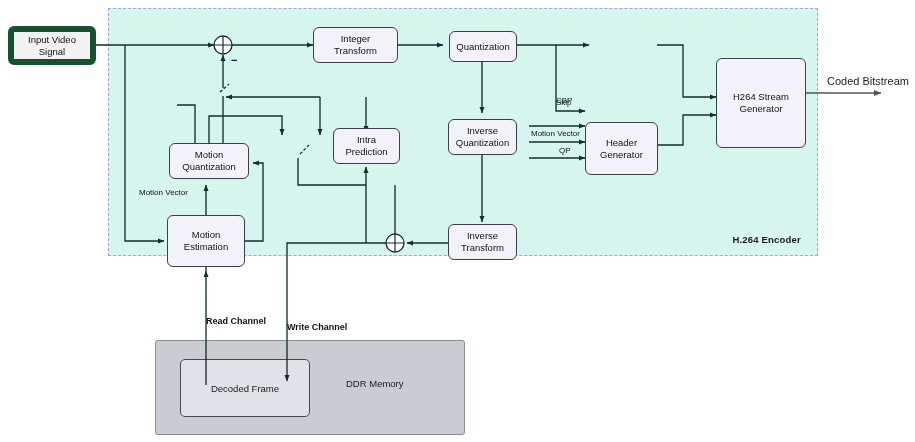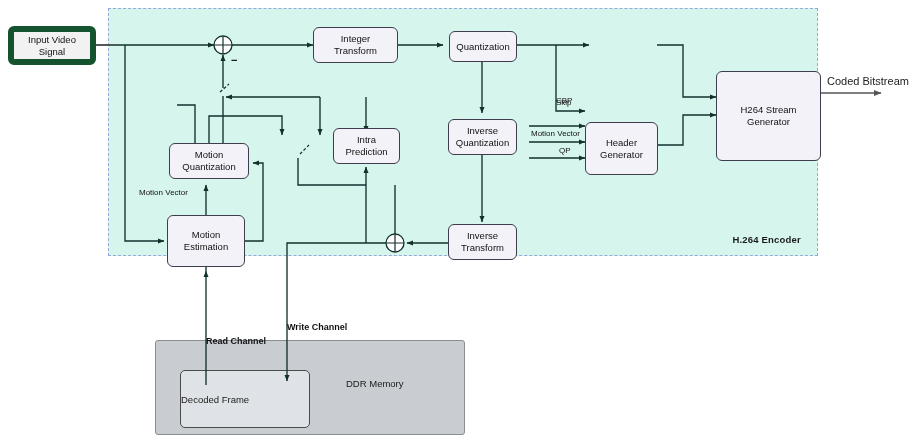--- a/index.html
+++ b/index.html
@@ -37,26 +37,26 @@
   }
   .ddr-label{
     position:absolute;
     left:170px;top:37px;
     font-size:9.5px;color:#1a1a1a;
     white-space:nowrap;
     padding-left:20px;
   }
   .decoded-frame{
     position:absolute;
-    left:24px;top:29px;width:130px;height:58px;
+    left:24px;top:18px;width:130px;height:58px;
     background:#dfe2e6;
     border:1px solid #4a4a4a;
     border-radius:5px;
     box-sizing:border-box;
-    display:flex;align-items:center;
+    display:flex;align-items:center;justify-content:center;
     font-size:9.5px;color:#1a1a1a;
   }
 
   .node{
     position:absolute;
     background:#f4f2f9;
     border:1px solid #3d3d4d;
     border-radius:6px;
     box-sizing:border-box;
     display:flex;align-items:center;justify-content:center;
@@ -201,21 +201,21 @@
       <span>Integer</span><br>
       <span>Transform</span>
     </span>
   </div>
 
   <div class="node" style="left:449px;top:31px;width:68px;height:31px;">
     <span>Quantization</span>
   </div>
 
 
-  <div class="node" style="left:716px;top:58px;width:105px;height:90px;margin-top:13px;">
+  <div class="node" style="left:716px;top:58px;width:90px;height:90px;">
     <span>
       <span>H264 Stream</span><br>
       <span>Generator</span>
     </span>
   </div>
 
   <div class="node" style="left:448px;top:119px;width:69px;height:36px;">
     <span>
       <span>Inverse</span><br>
       <span>Quantization</span>
@@ -261,16 +261,16 @@
 
   <div class="edge-label big" style="left:827px;top:75px;">Coded Bitstream</div>
 
   <div class="edge-label" style="left:556px;top:96px;">CBP</div>
   <div class="edge-label" style="left:556px;top:98px;">Skip</div>
   <div class="edge-label" style="left:531px;top:129px;">Motion Vector</div>
   <div class="edge-label" style="left:559px;top:146px;">QP</div>
 
   <div class="edge-label" style="left:139px;top:188px;">Motion Vector</div>
 
-  <div class="edge-label bold" style="left:206px;top:336px;text-align:center;">Read Channel</div>
+  <div class="edge-label bold" style="left:206px;top:316px;text-align:center;">Read Channel</div>
   <div class="edge-label bold" style="left:287px;top:322px;">Write Channel</div>
 
 </div>
 
 </body></html>

